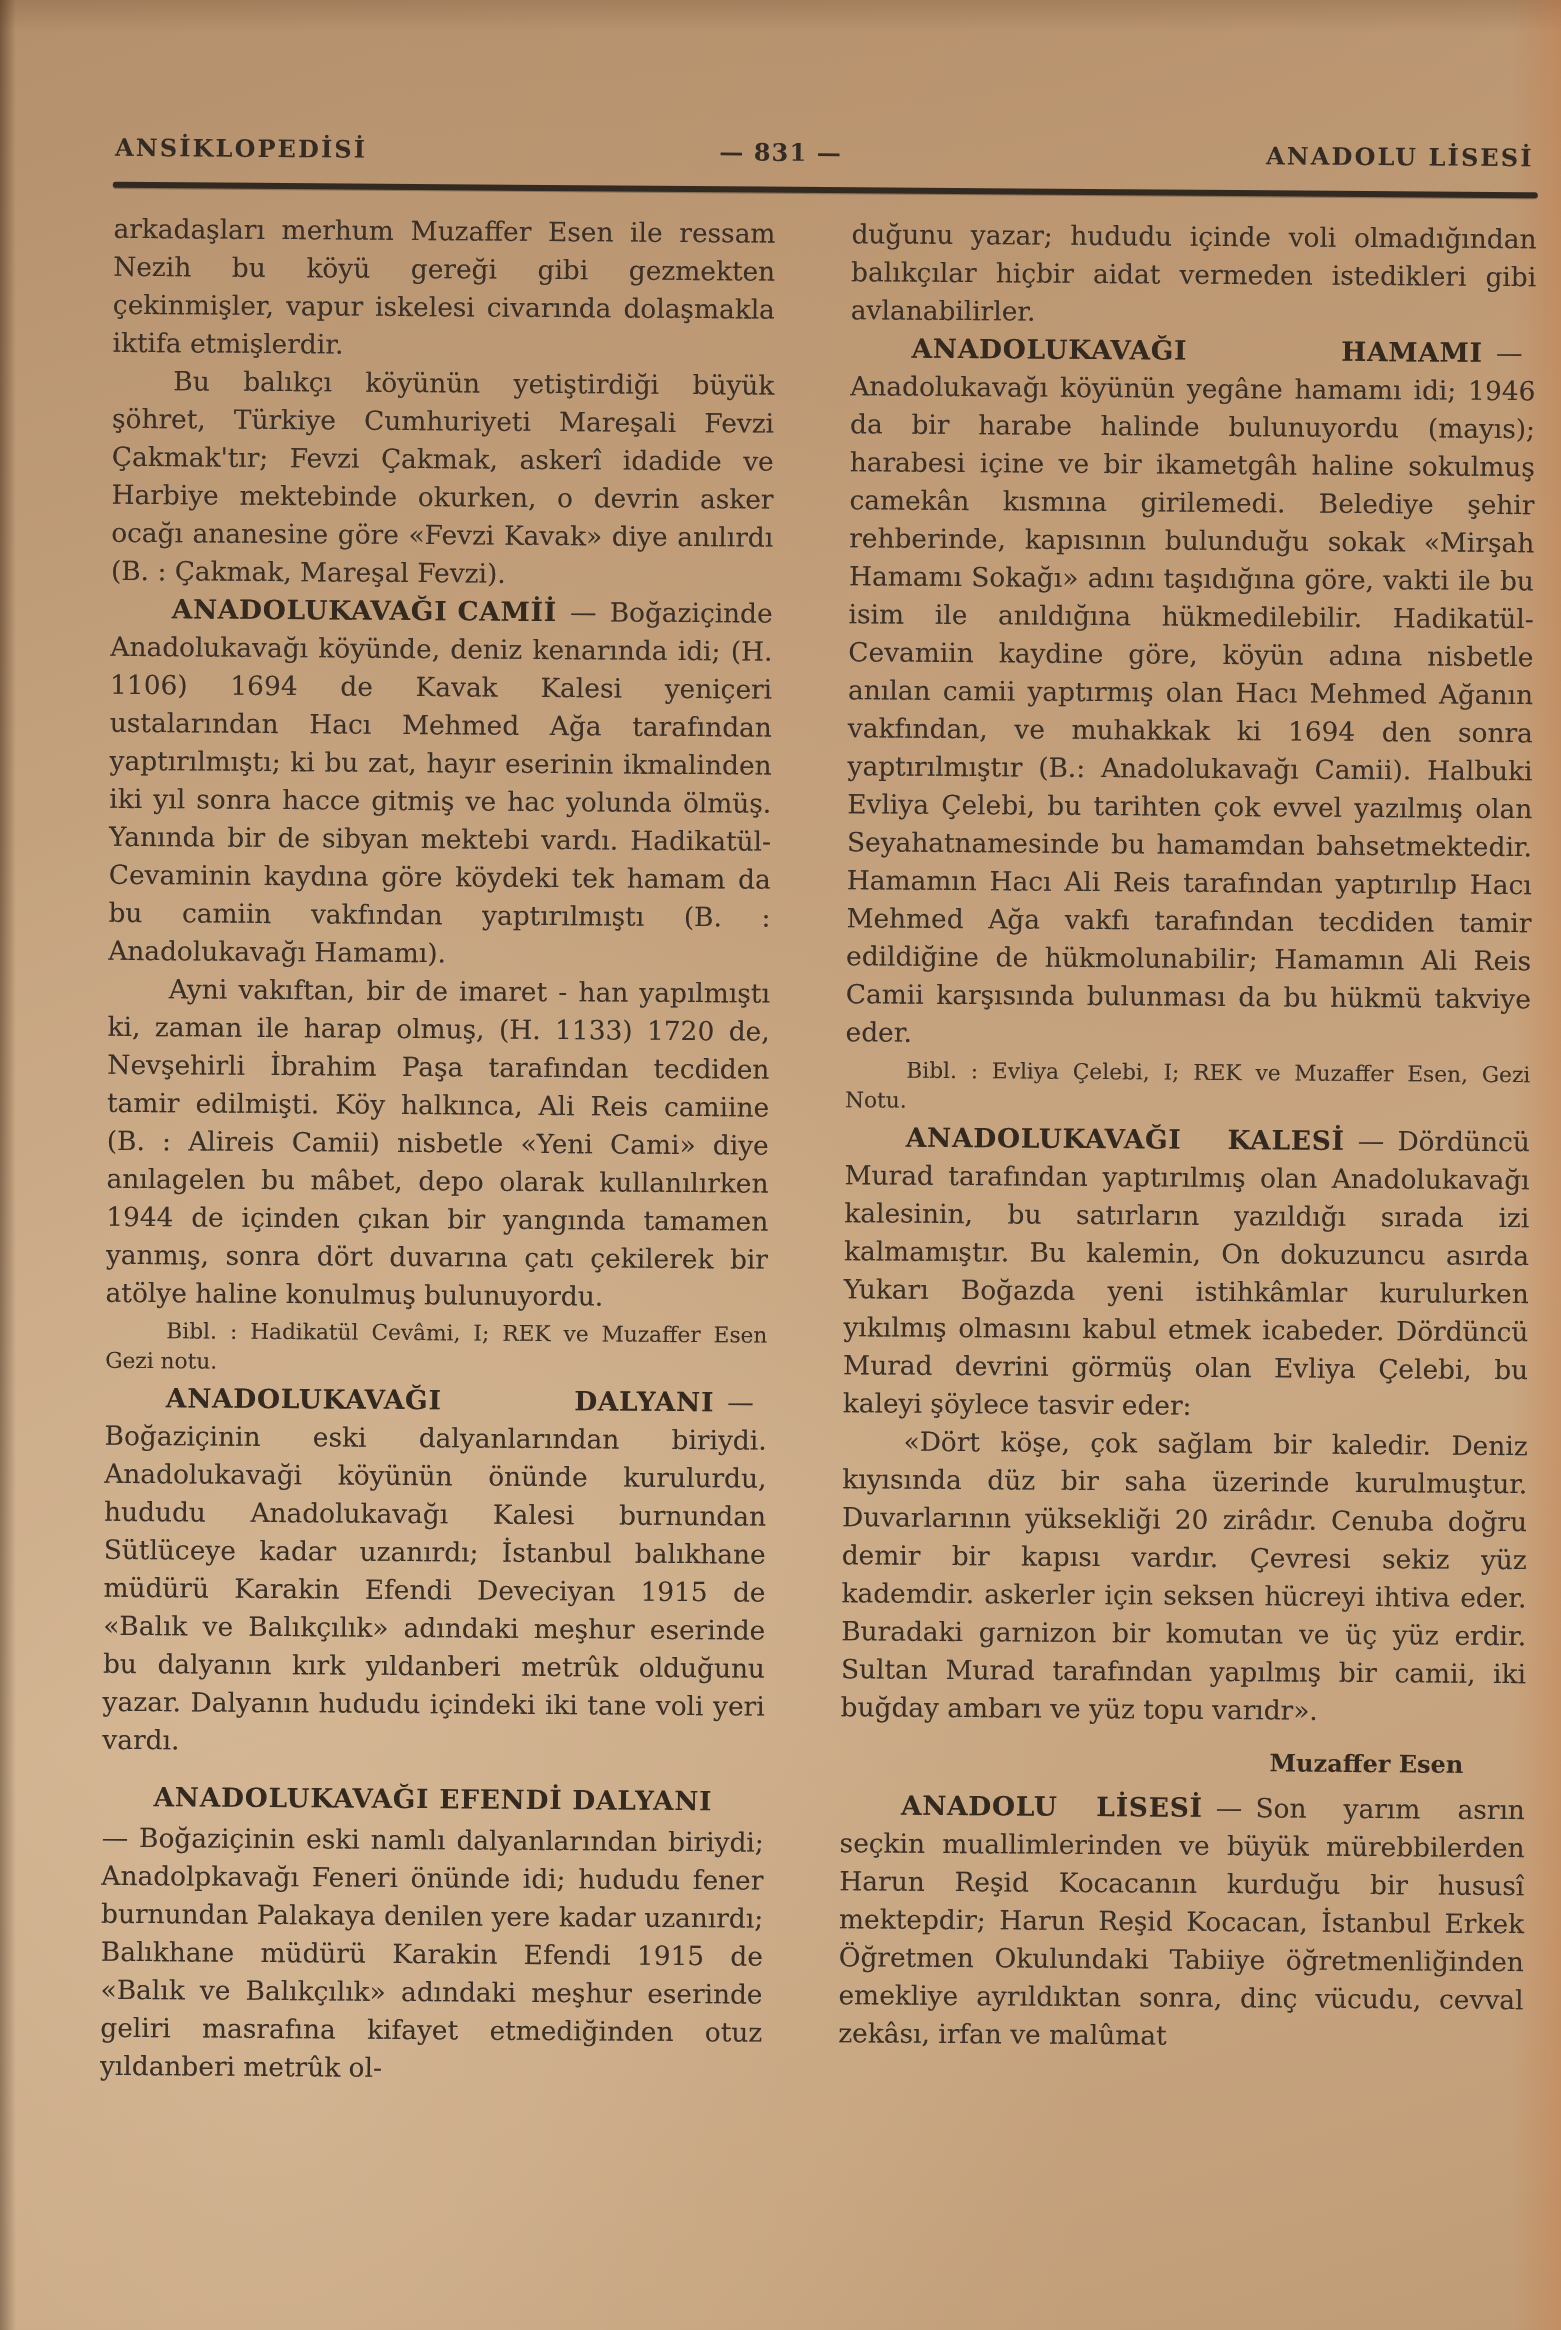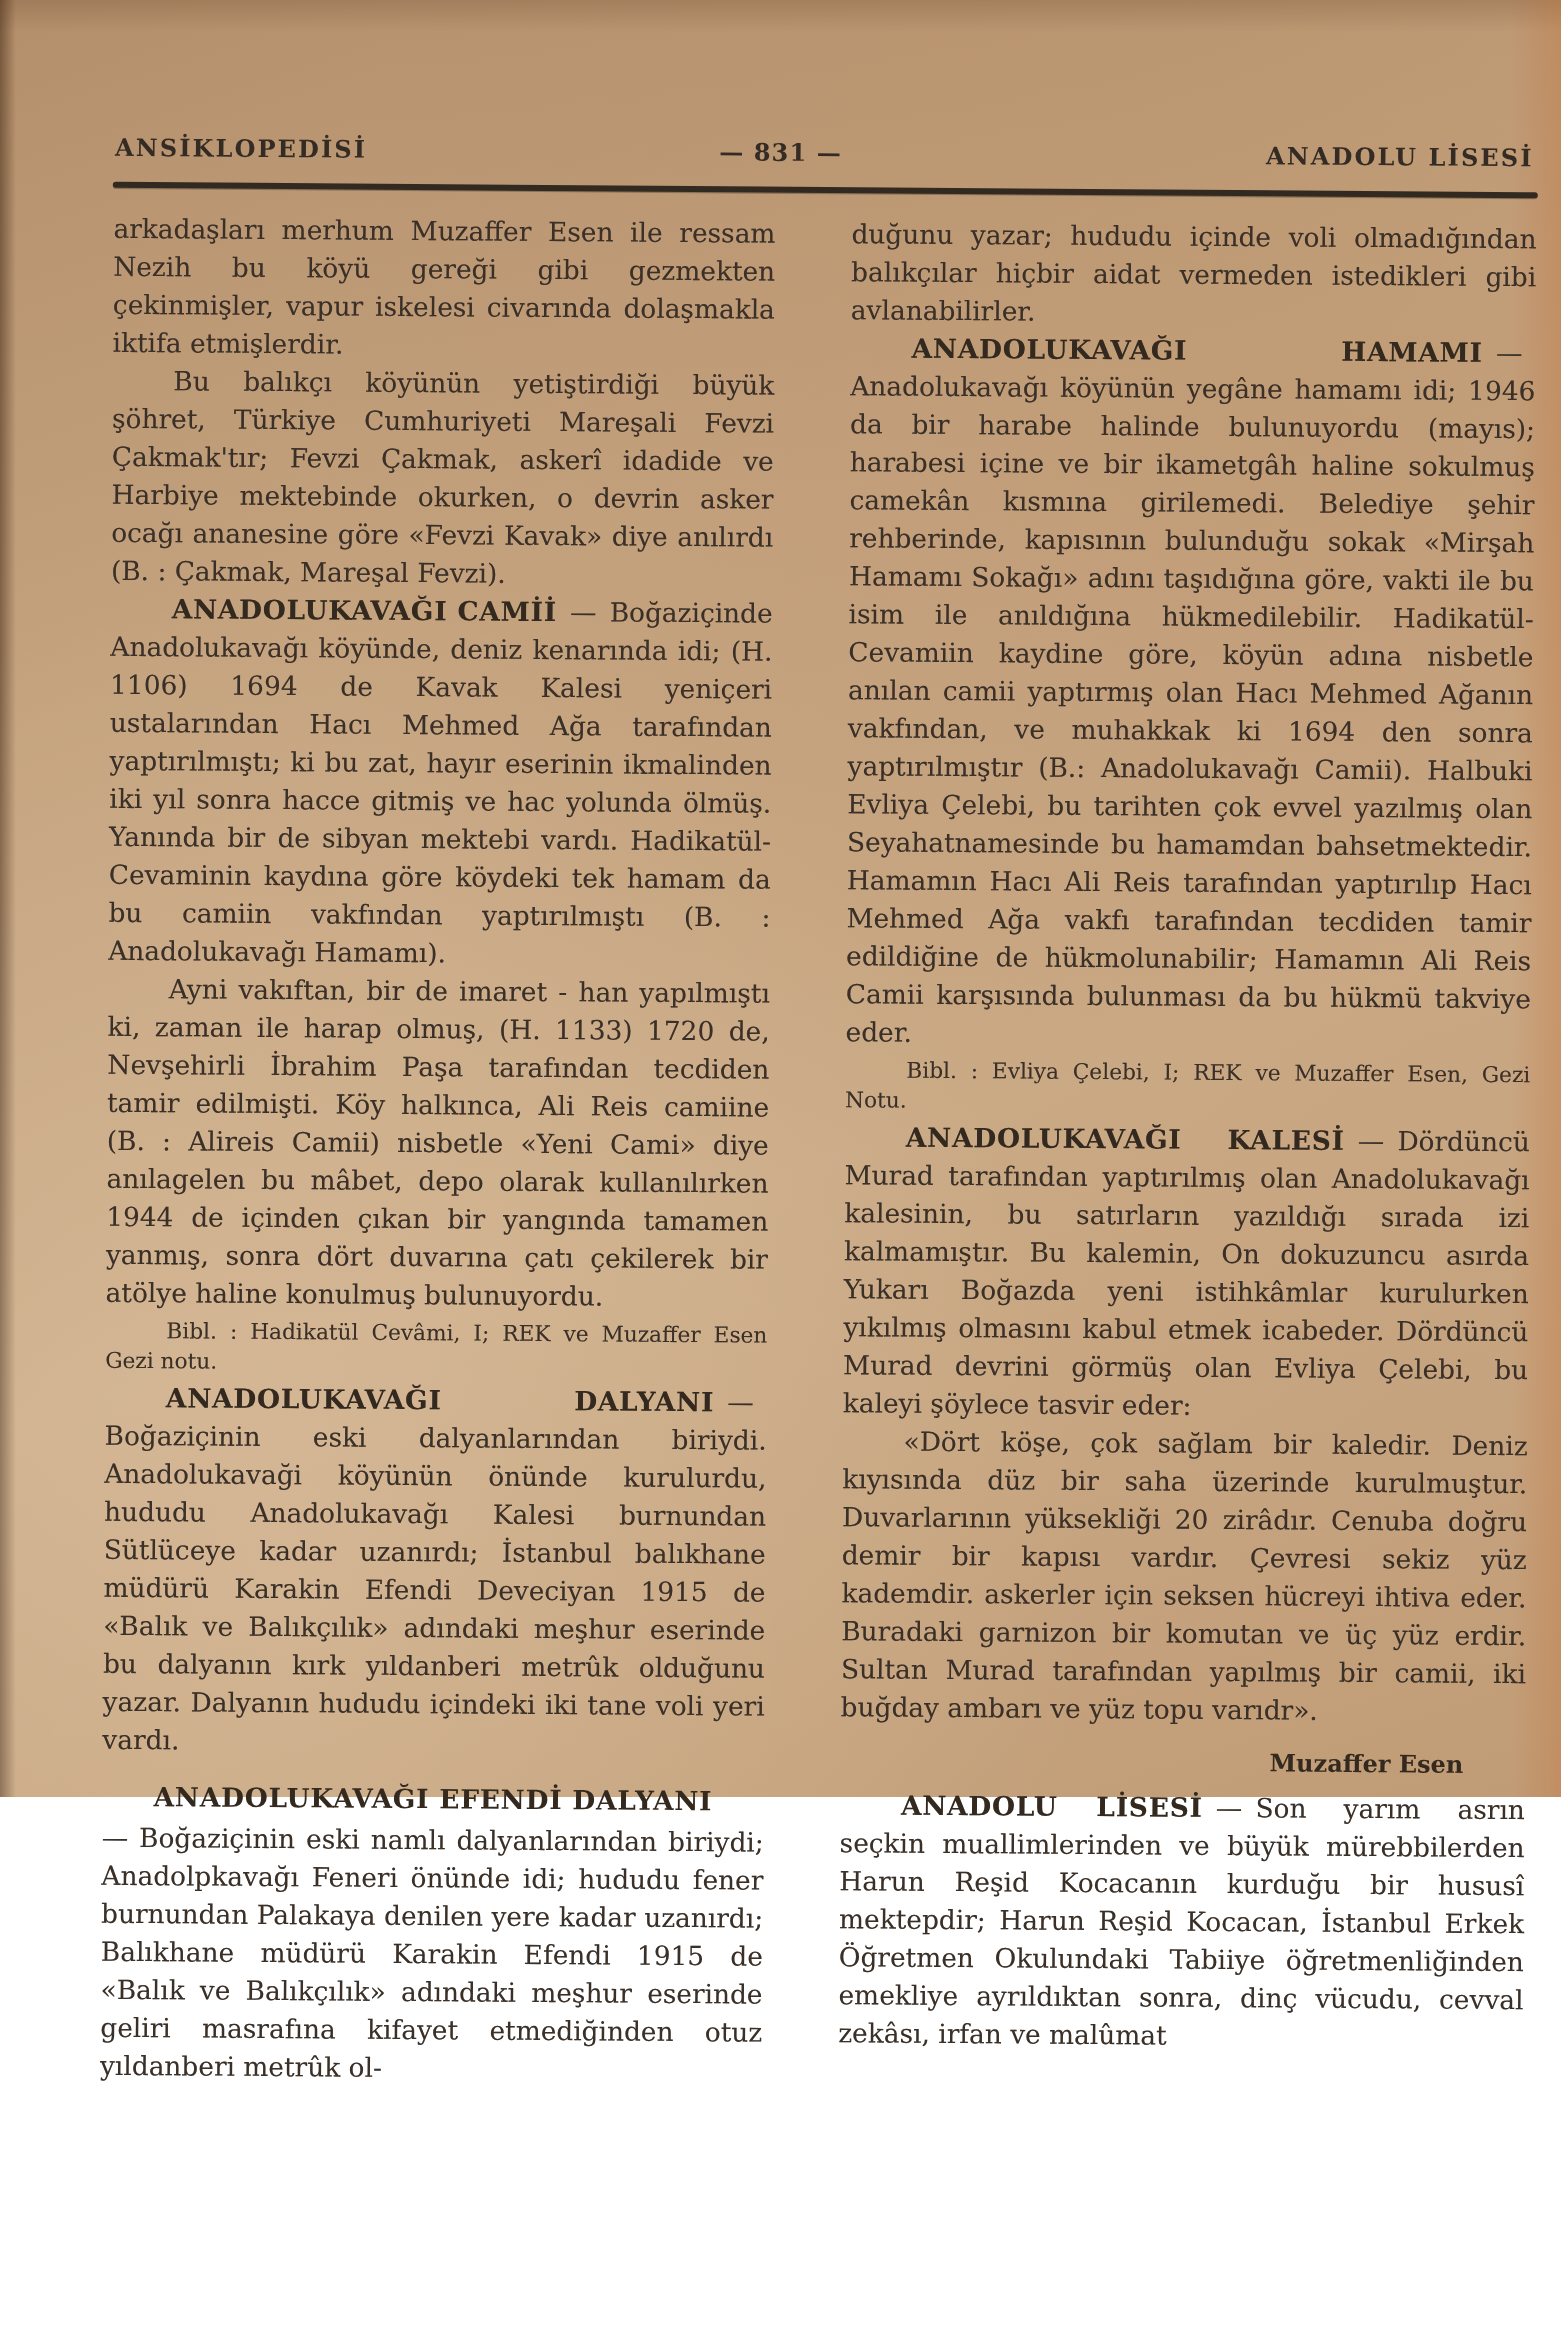--- a/index.html
+++ b/index.html
@@ -1,18 +1,18 @@
 <!DOCTYPE html>
 <html lang="tr" style="font-size:8.5px"><head>
 <meta charset="utf-8">
 <style>
   html,body{margin:0;padding:0;}
   body{width:1561px;height:2330px;overflow:hidden;}
   .page{
-    position:relative;width:1561px;height:1797px;
+    position:relative;width:1561px;height:2330px;
     font-family:"DejaVu Serif","Liberation Serif",serif;
     color:#3a3028;
     background:
       radial-gradient(ellipse at 18% 88%, rgba(255,238,214,0.20), transparent 45%),
       radial-gradient(ellipse at 85% 25%, rgba(150,95,50,0.12), transparent 55%),
       linear-gradient(90deg, rgba(58,34,16,0.50) 0px, rgba(58,34,16,0.0) 16px),
       linear-gradient(270deg, rgba(198,108,52,0.30) 0px, rgba(198,108,52,0.0) 50px),
       linear-gradient(180deg, rgba(90,55,28,0.22) 0px, rgba(90,55,28,0.0) 32px),
       linear-gradient(162deg, #b48f6b 0%, #c5a37f 32%, #ccac88 62%, #c09c76 100%);
   }

